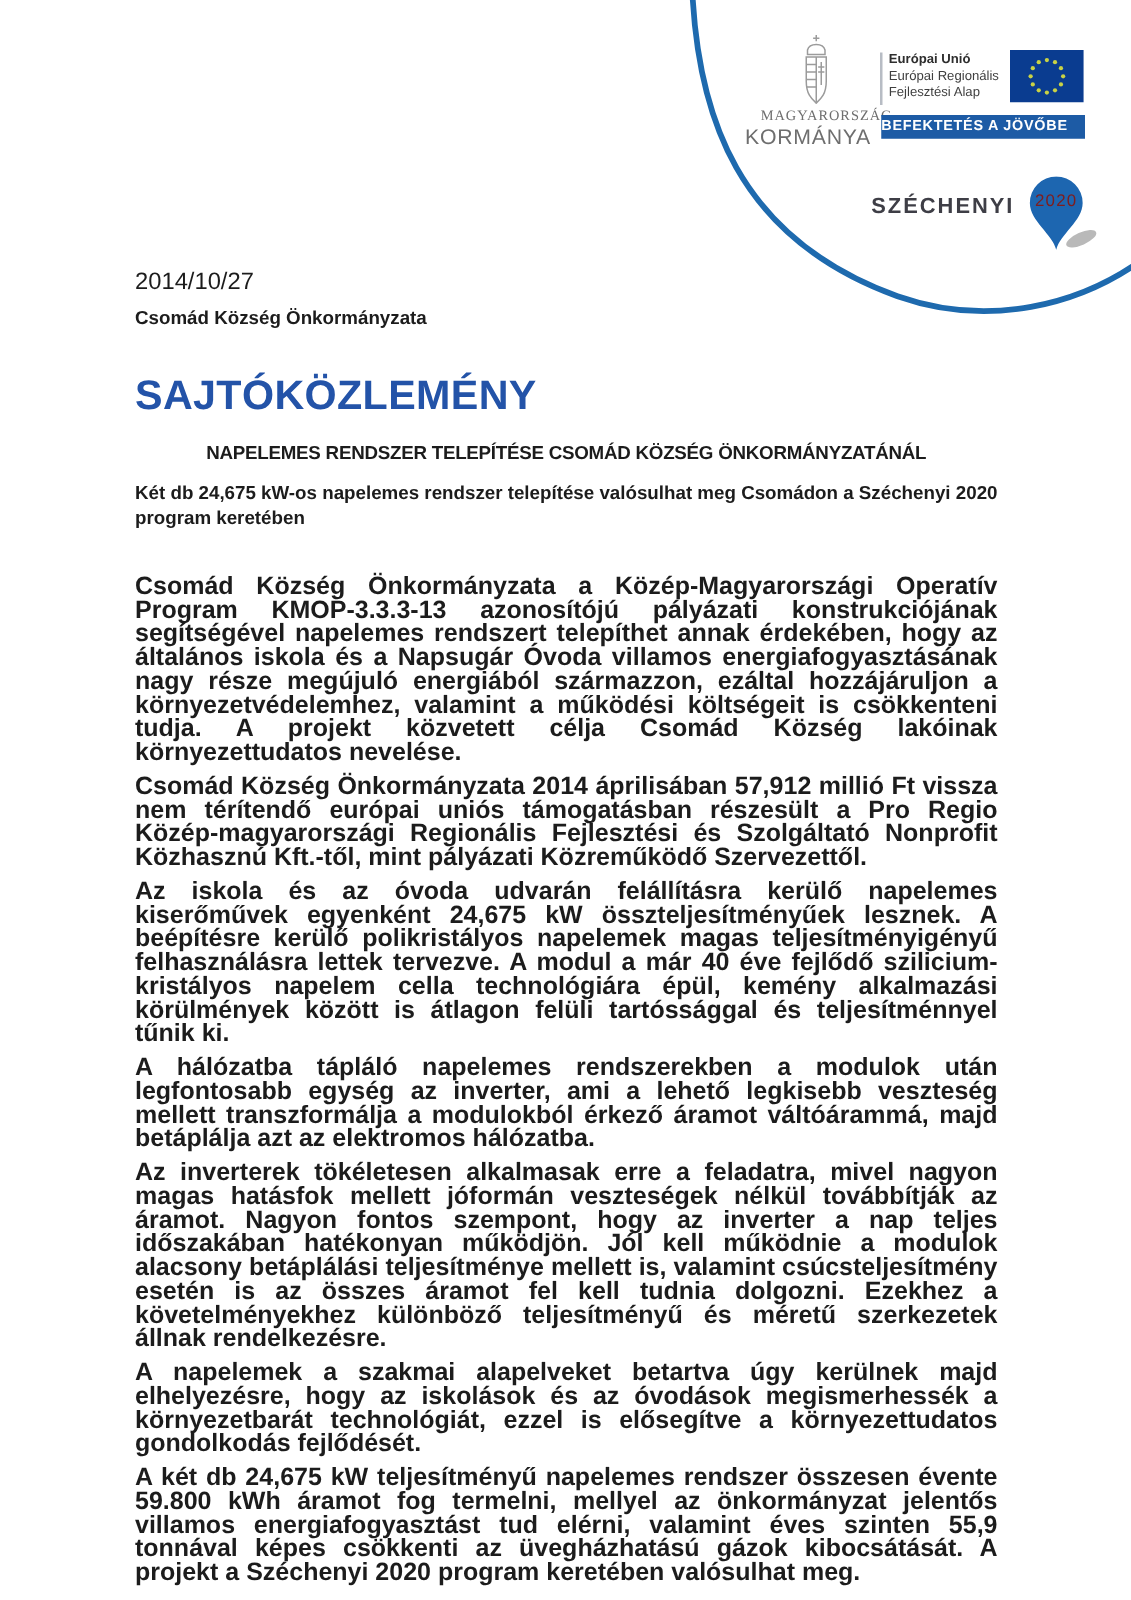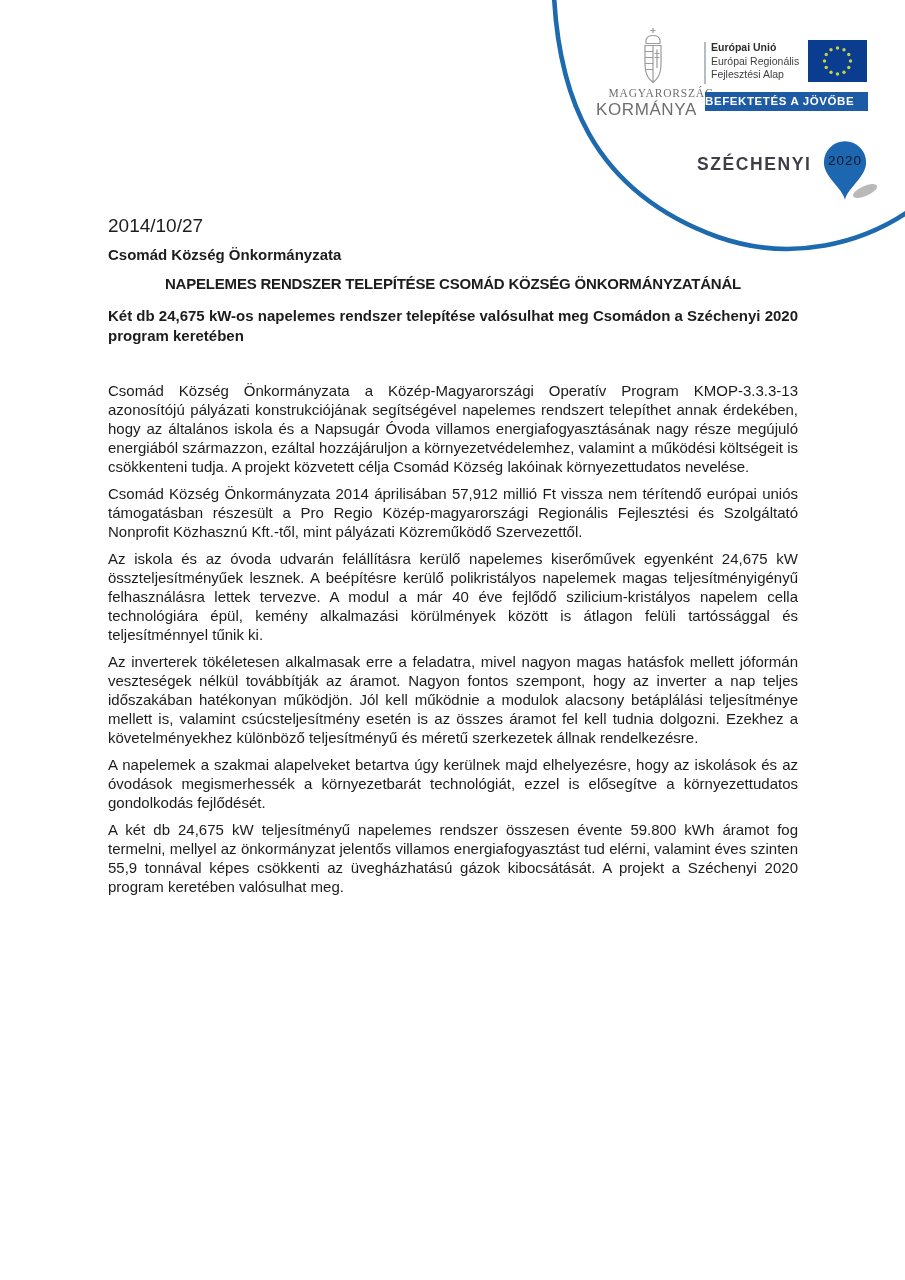--- a/index.html
+++ b/index.html
@@ -21,31 +21,31 @@
   .eu-text{left:711px;top:41px;font-size:10.5px;line-height:13.5px;color:#3f3f3f;}
   .eu-text .b{font-weight:bold;color:#2e2e2e;}
   .flag{left:808px;top:40px;width:59px;height:42px;}
   .banner{left:705px;top:92px;width:163px;height:19px;background:#1d5ba5;color:#ffffff;
     font-size:11.5px;font-weight:bold;letter-spacing:0.6px;text-align:left;line-height:19px;}
   
   .sz-word{left:697px;top:154px;font-size:17.5px;font-weight:bold;letter-spacing:1.6px;color:#3e3e46;}
   .pin-shadow{left:852px;top:186px;width:26px;height:10px;background:#b9b9b9;border-radius:50%;
     transform:rotate(-24deg);}
   .pin-wrap{left:821px;top:141px;width:48px;height:61px;}
-  .pin-year{position:absolute;left:0;top:12px;width:100%;text-align:center;color:#0f172a;
+  .pin-year{position:absolute;left:0;top:12px;width:100%;text-align:center;color:#7f1d1d;
     font-size:13.5px;letter-spacing:1px;}
   
   .content{position:absolute;left:108px;top:197px;width:690px;}
   .date{font-size:19px;line-height:17px;margin-top:20px;}
   .org{font-size:15px;line-height:17px;font-weight:bold;margin-top:12px;}
   .title{margin-top:36px;font-size:33px;line-height:33px;font-weight:bold;color:#2353a8;letter-spacing:0.3px;}
   .heading{margin-top:12px;font-size:15px;line-height:17px;font-weight:bold;letter-spacing:-0.2px;white-space:nowrap;text-align:center;}
   .lead{margin-top:14px;font-size:15px;font-weight:bold;line-height:19.5px;text-align:justify;}
   .paragraphs{margin-top:36px;}
-  .paragraphs p{margin:0 0 8px;font-size:15px;line-height:19px;text-align:justify;}
+  .paragraphs p{margin:0 0 8px;font-size:20px;line-height:19px;text-align:justify;font-weight:bold;}
 </style>
 </head>
 <body>
 
 <svg class="arc" width="905" height="275" viewBox="0 0 905 275" aria-hidden="true">
   <path d="M 554 -4 C 559 90 588 190 718 237 C 792 263 864 243 912 209" fill="none" stroke="#1e6aae" stroke-width="4.6" stroke-linecap="round"></path>
 </svg>
 
 <svg class="abs emblem" viewBox="0 0 30 58" aria-hidden="true">
   <g stroke="#9b9b9b" fill="none" stroke-width="1.2">
@@ -90,23 +90,25 @@
 <div class="abs pin-wrap">
   <svg width="48" height="61" viewBox="0 0 50 63" aria-hidden="true">
     <path d="M25 61 C22 48 3 37 3 22 A22 22 0 1 1 47 22 C47 37 28 48 25 61 Z" fill="#1d66b0"></path>
   </svg>
   <div class="pin-year">2020</div>
 </div>
 
 <main class="content">
   <div class="date">2014/10/27</div>
   <div class="org">Csomád Község Önkormányzata</div>
+  <h1 class="title">SAJTÓKÖZLEMÉNY</h1>
   <h2 class="heading">NAPELEMES RENDSZER TELEPÍTÉSE CSOMÁD KÖZSÉG ÖNKORMÁNYZATÁNÁL</h2>
   <div class="lead">Két db 24,675 kW-os napelemes rendszer telepítése valósulhat meg Csomádon a Széchenyi 2020 program keretében</div>
   <div class="paragraphs">
     <p>Csomád Község Önkormányzata a Közép-Magyarországi Operatív Program KMOP-3.3.3-13 azonosítójú pályázati konstrukciójának segítségével napelemes rendszert telepíthet annak érdekében, hogy az általános iskola és a Napsugár Óvoda villamos energiafogyasztásának nagy része megújuló energiából származzon, ezáltal hozzájáruljon a környezetvédelemhez, valamint a működési költségeit is csökkenteni tudja. A projekt közvetett célja Csomád Község lakóinak környezettudatos nevelése.</p>
     <p>Csomád Község Önkormányzata 2014 áprilisában 57,912 millió Ft vissza nem térítendő európai uniós támogatásban részesült a Pro Regio Közép-magyarországi Regionális Fejlesztési és Szolgáltató Nonprofit Közhasznú Kft.-től, mint pályázati Közreműködő Szervezettől.</p>
     <p>Az iskola és az óvoda udvarán felállításra kerülő napelemes kiserőművek egyenként 24,675 kW összteljesítményűek lesznek. A beépítésre kerülő polikristályos napelemek magas teljesítményigényű felhasználásra lettek tervezve. A modul a már 40 éve fejlődő szilicium-kristályos napelem cella technológiára épül, kemény alkalmazási körülmények között is átlagon felüli tartóssággal és teljesítménnyel tűnik ki.</p>
+    <p>A hálózatba tápláló napelemes rendszerekben a modulok után legfontosabb egység az inverter, ami a lehető legkisebb veszteség mellett transzformálja a modulokból érkező áramot váltóárammá, majd betáplálja azt az elektromos hálózatba.</p>
     <p>Az inverterek tökéletesen alkalmasak erre a feladatra, mivel nagyon magas hatásfok mellett jóformán veszteségek nélkül továbbítják az áramot. Nagyon fontos szempont, hogy az inverter a nap teljes időszakában hatékonyan működjön. Jól kell működnie a modulok alacsony betáplálási teljesítménye mellett is, valamint csúcsteljesítmény esetén is az összes áramot fel kell tudnia dolgozni. Ezekhez a követelményekhez különböző teljesítményű és méretű szerkezetek állnak rendelkezésre.</p>
     <p>A napelemek a szakmai alapelveket betartva úgy kerülnek majd elhelyezésre, hogy az iskolások és az óvodások megismerhessék a környezetbarát technológiát, ezzel is elősegítve a környezettudatos gondolkodás fejlődését.</p>
     <p>A két db 24,675 kW teljesítményű napelemes rendszer összesen évente 59.800 kWh áramot fog termelni, mellyel az önkormányzat jelentős villamos energiafogyasztást tud elérni, valamint éves szinten 55,9 tonnával képes csökkenti az üvegházhatású gázok kibocsátását. A projekt a Széchenyi 2020 program keretében valósulhat meg.</p>
   </div>
 </main>
 
 </body></html>

